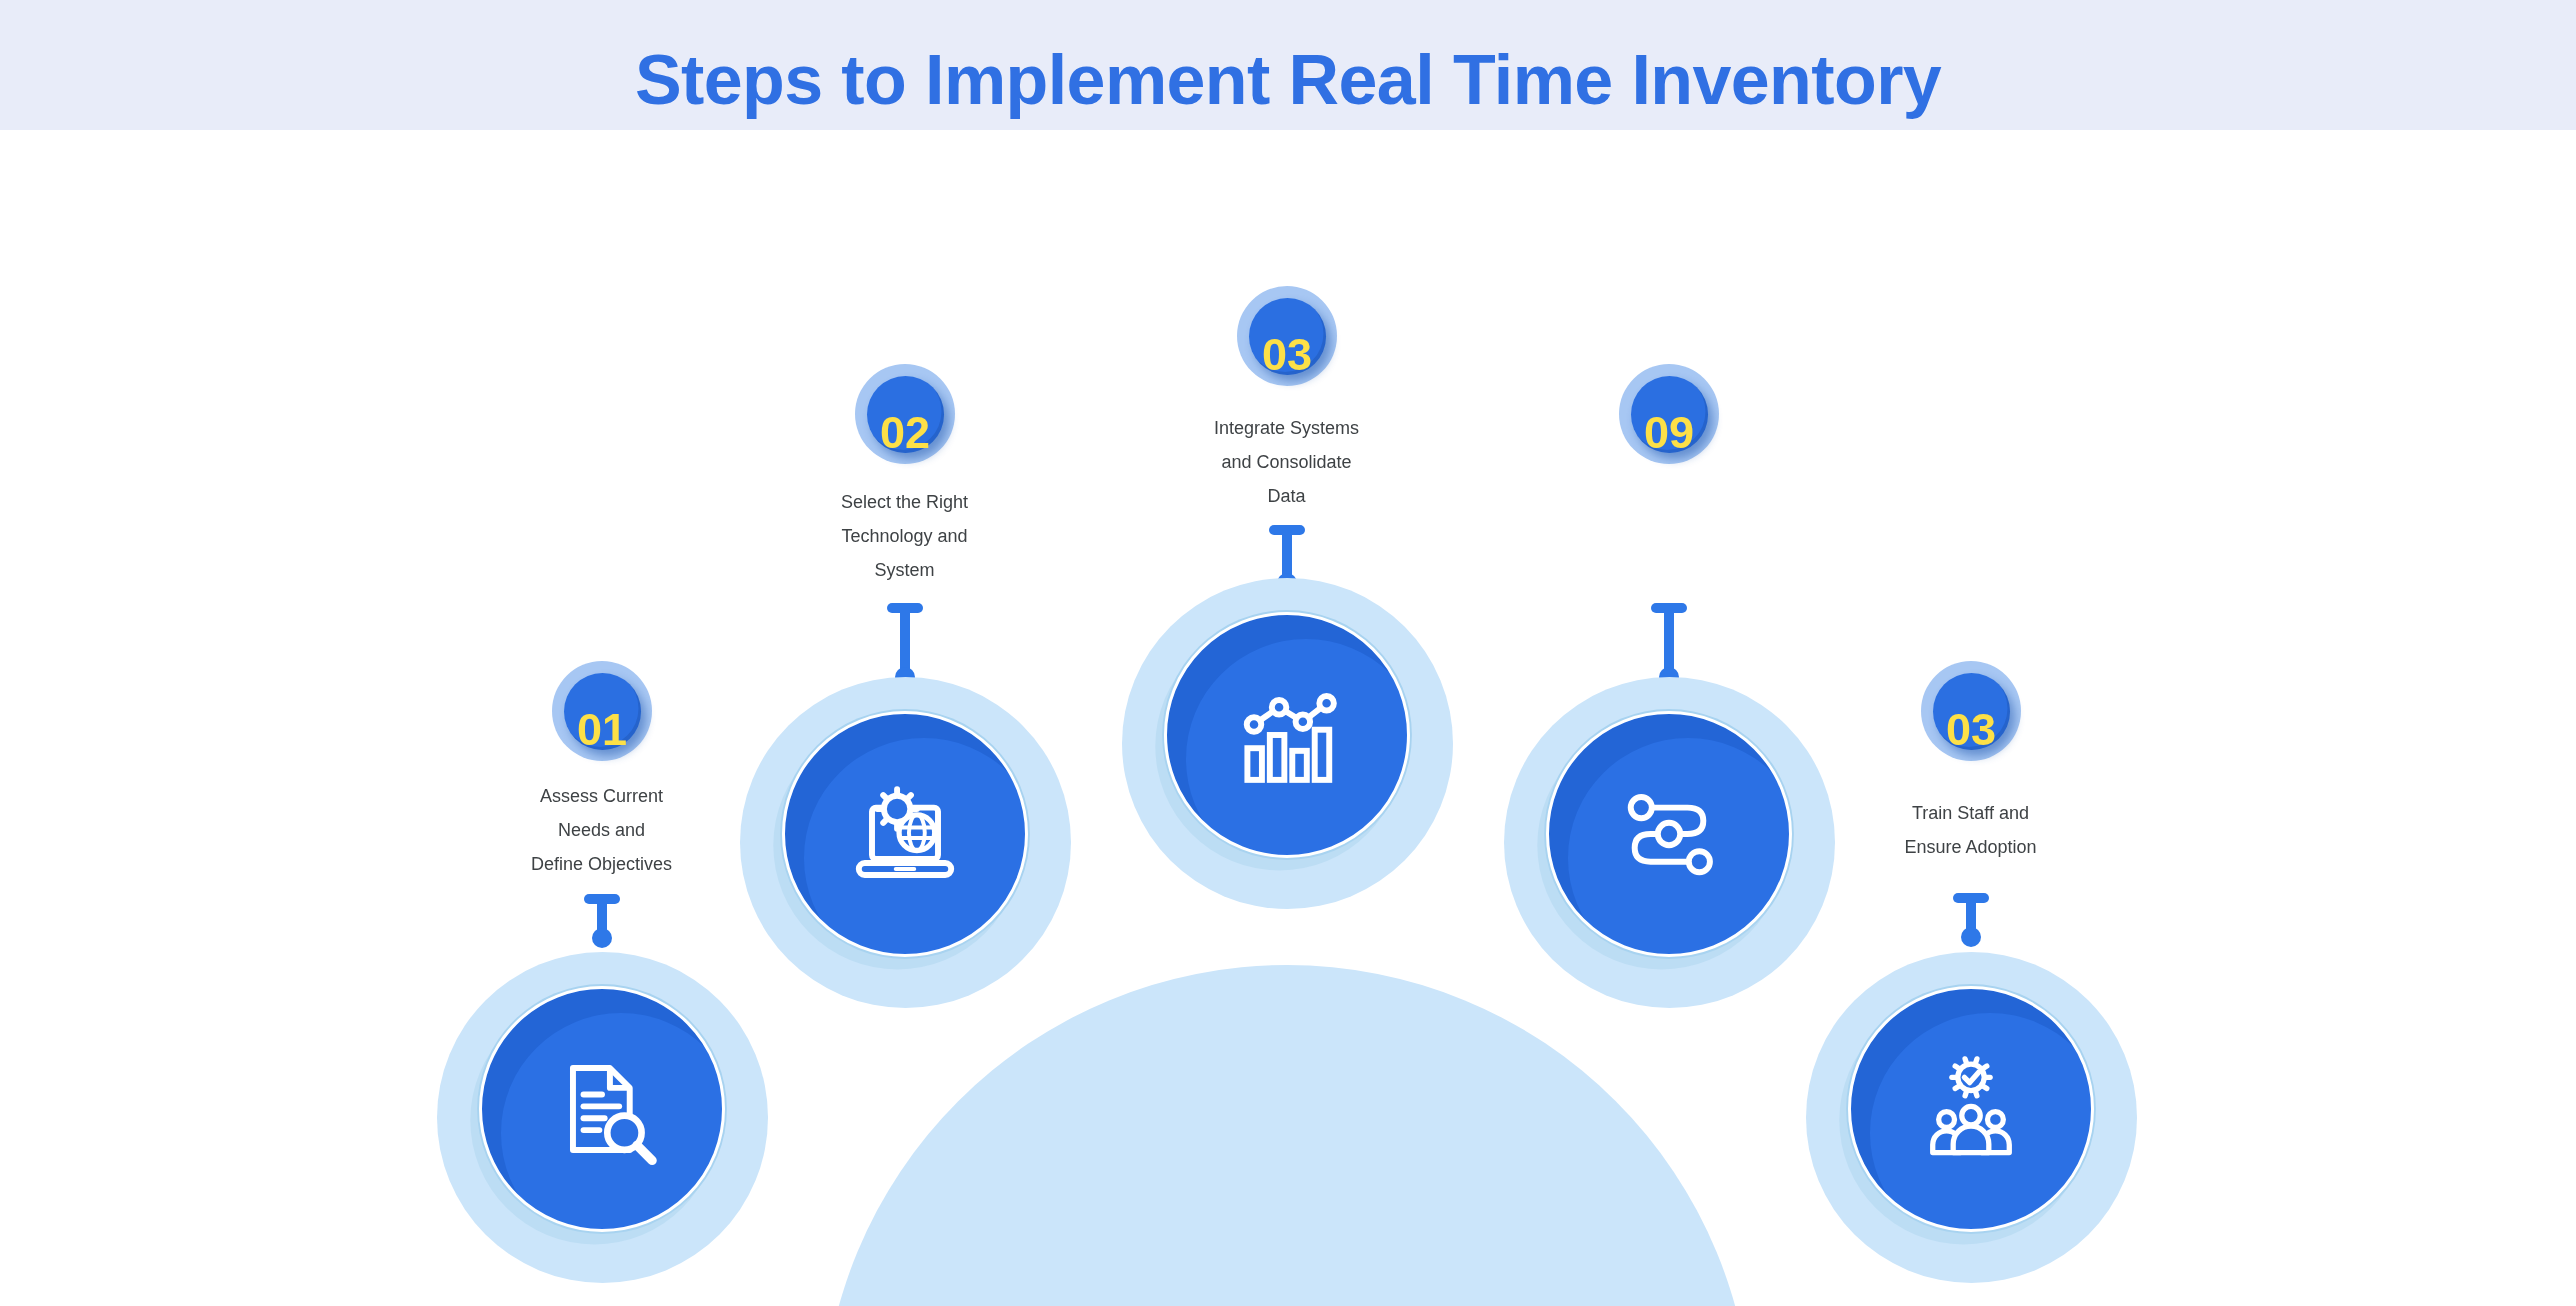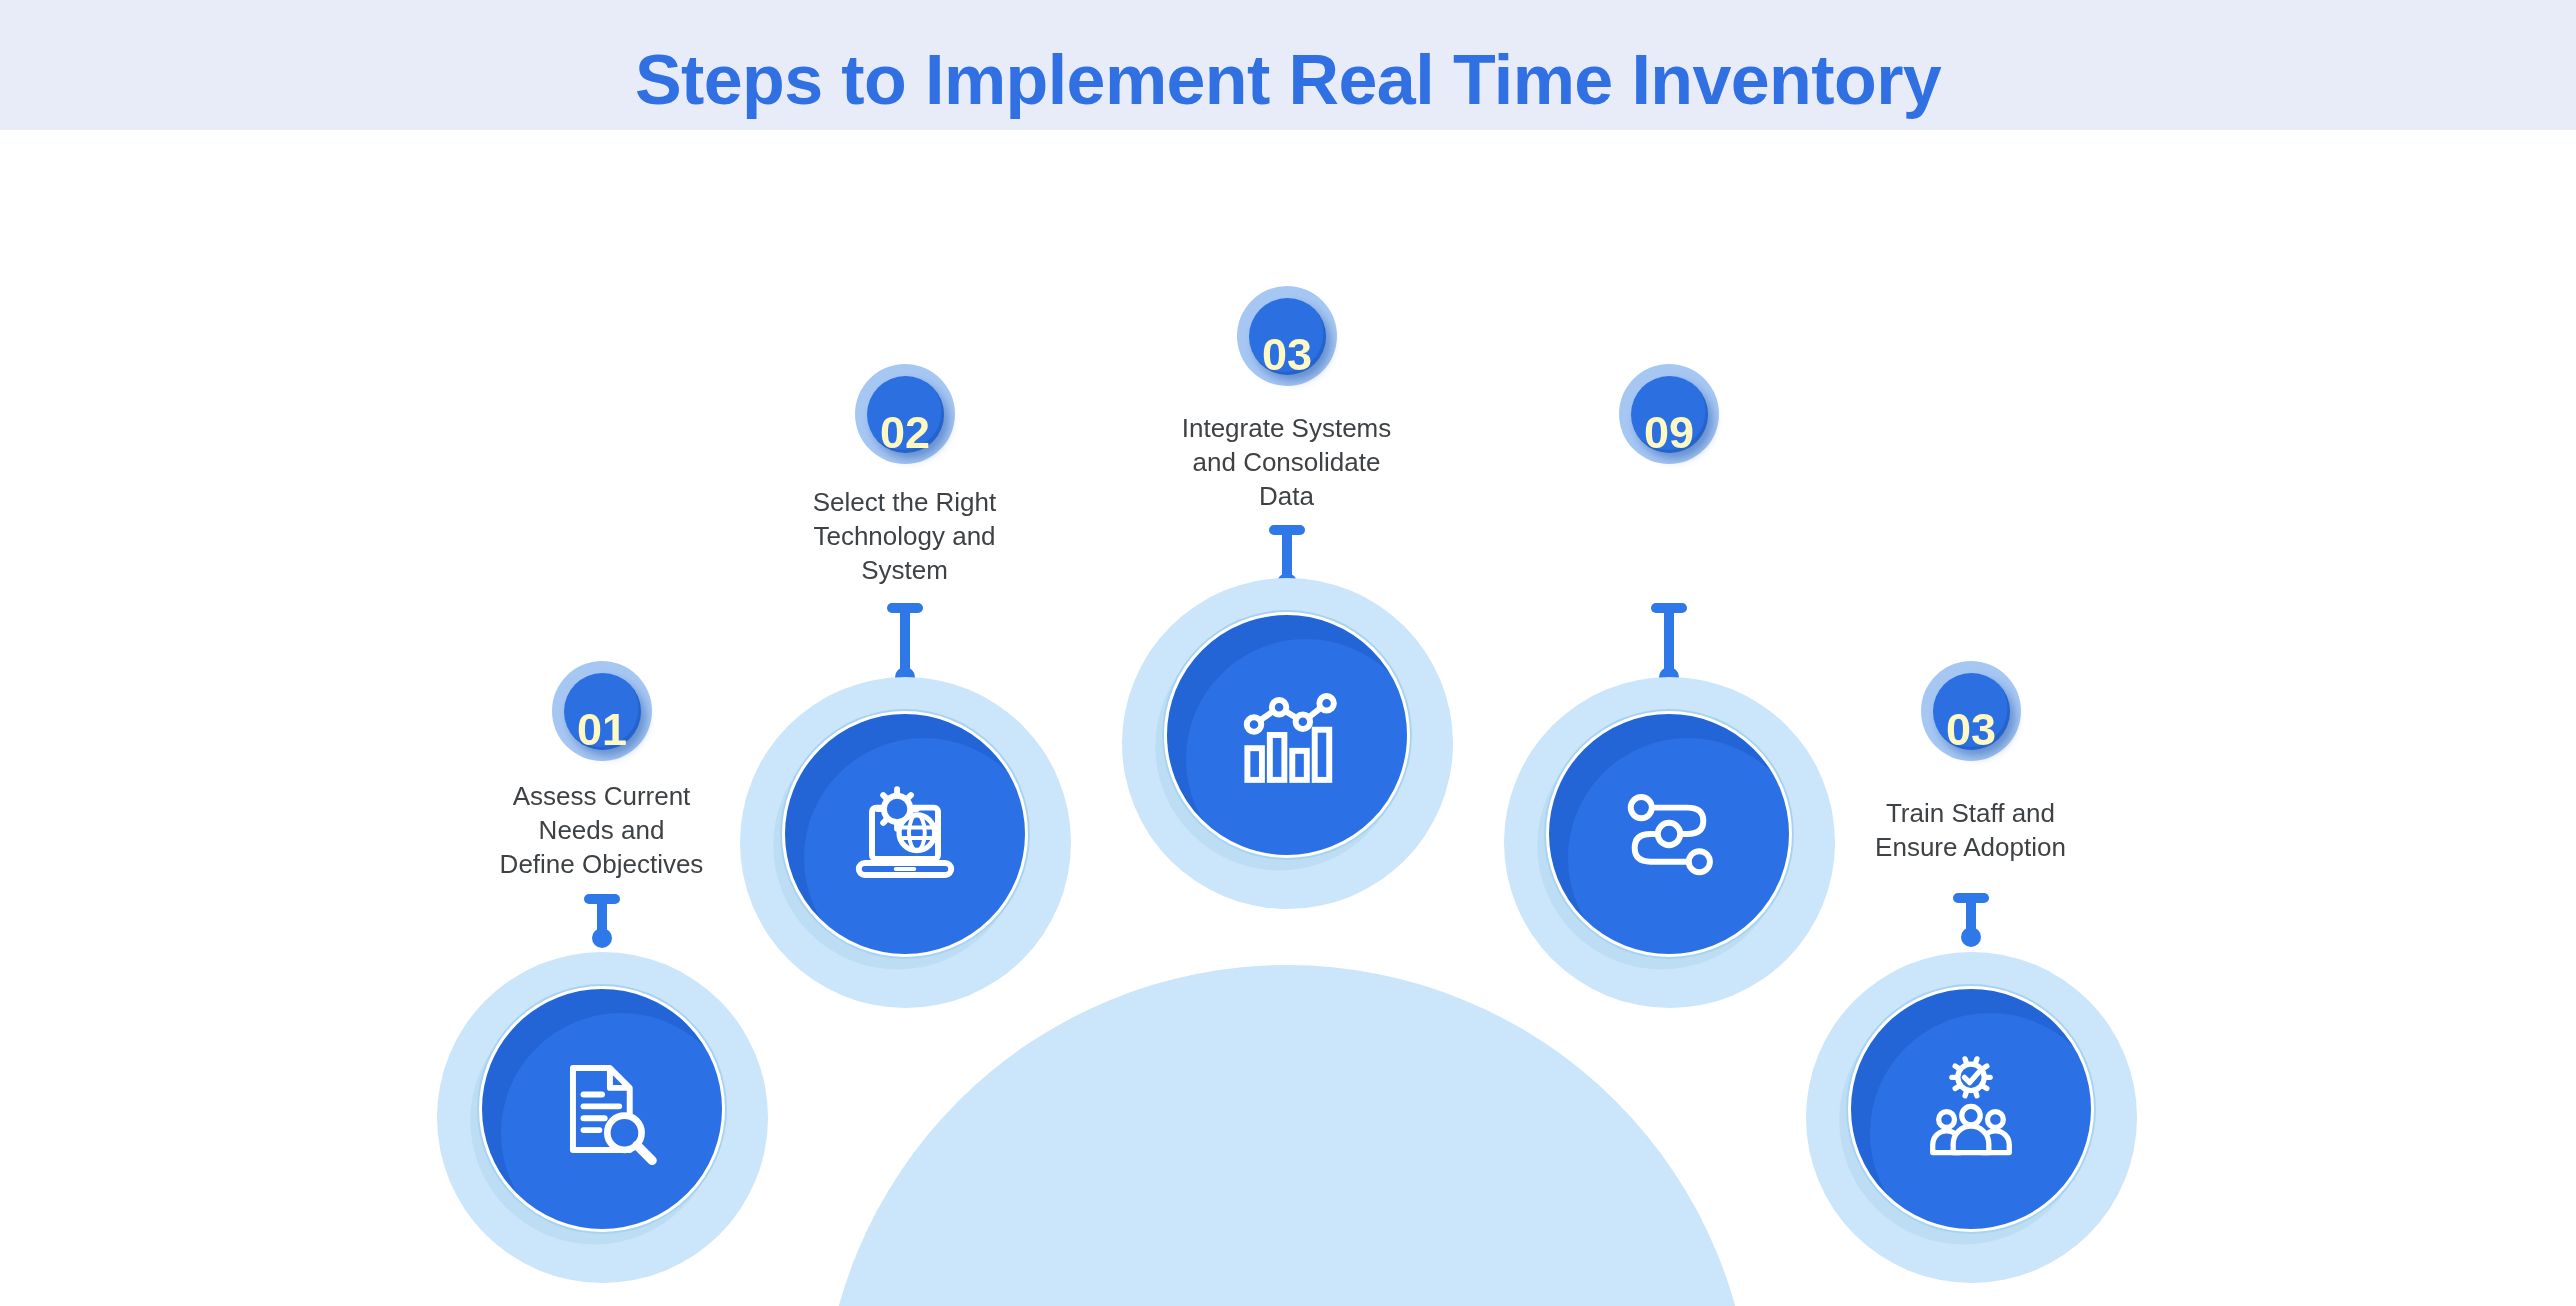--- a/index.html
+++ b/index.html
@@ -48,29 +48,29 @@
     background:var(--badge_ring,#A7C7F3);
     display:flex;align-items:center;justify-content:center;
   }
   .badge-inner{
     width:77px;height:77px;border-radius:50%;
     background:var(--badge_blue,#2B6FE1);
     display:flex;align-items:center;justify-content:center;
     box-shadow:5px 6.2px 10px rgba(23,78,166,.45), inset -2.5px -3.1px 0 rgba(20,70,150,.28);
   }
   .badge-inner span{
-    color:#fef9c3;font-size:45px;font-weight:700;transform:translateY(-1.2px);margin-top:39px;
+    color:#fde047;font-size:45px;font-weight:700;transform:translateY(-1.2px);margin-top:39px;
   }
 
   
   .label{
     position:absolute;
     left:calc(var(--cx) - 200px);top:var(--label-top);width:399px;
     text-align:center;white-space:pre-line;
-    font-size:26px;line-height:34px;font-weight:400;
+    font-size:18px;line-height:34px;font-weight:400;
     color:var(--label_text,#3E4245);
   }
 
   
   .c-bar,.c-stem,.c-dot{position:absolute;background:var(--accent_blue,#2E78E8);}
   .c-bar{
     left:calc(var(--cx) - 18px);top:var(--bar-y);
     width:36px;height:10px;border-radius:5px;
   }
   .c-stem{

